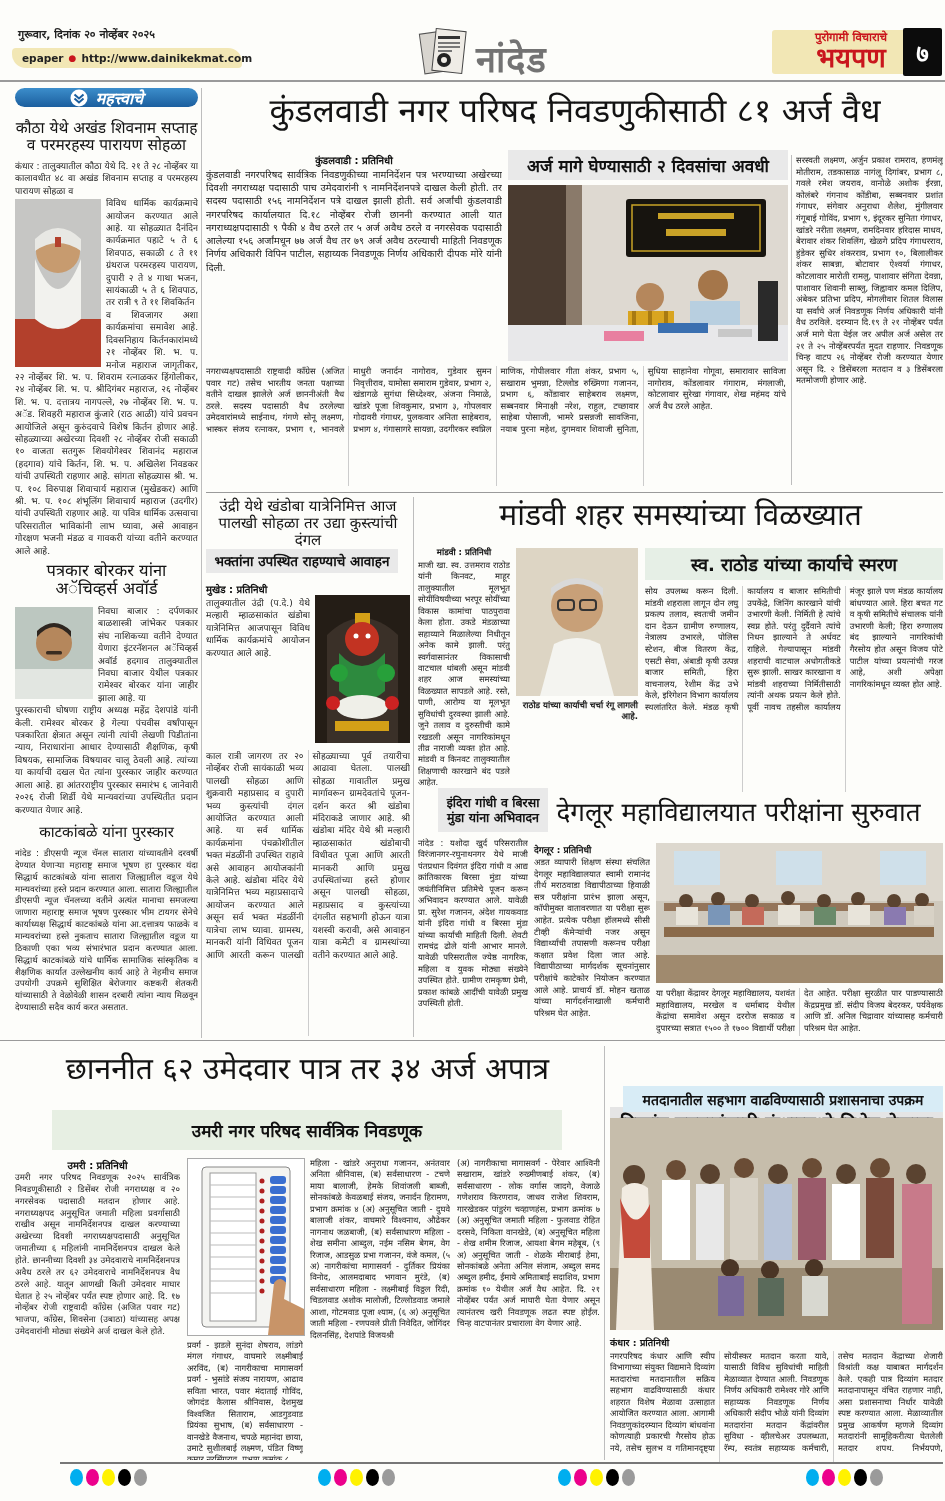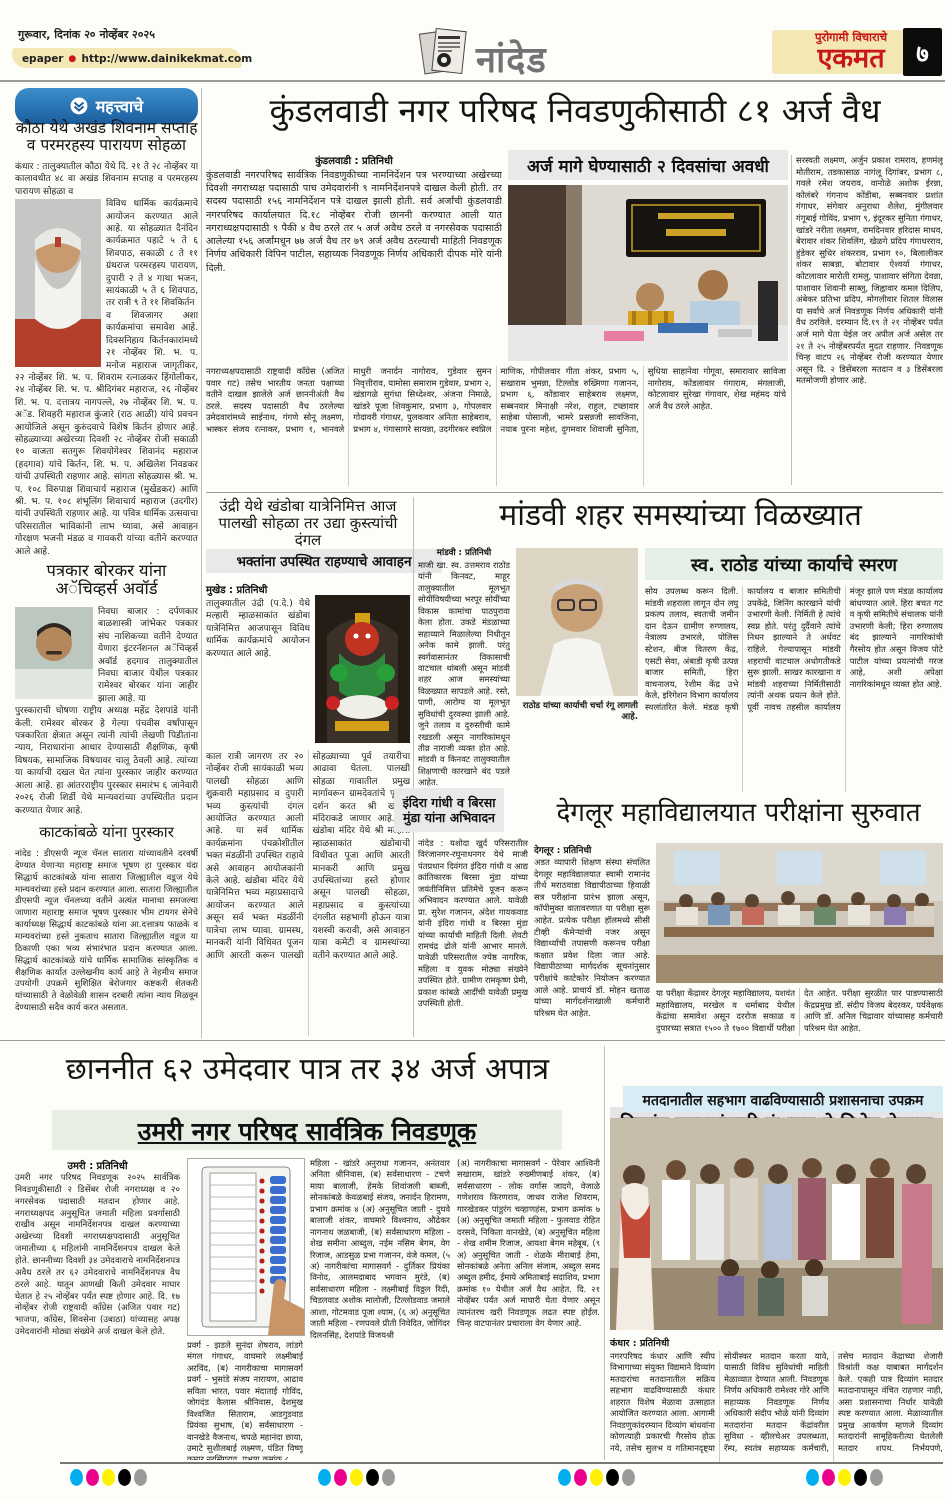--- a/index.html
+++ b/index.html
@@ -60,29 +60,29 @@
       <rect x="20" y="20" width="22" height="2" fill="#777"></rect>
         <rect x="20" y="24" width="14" height="2" fill="#777"></rect>
       <circle cx="26" cy="34" r="7" fill="#222"></circle>
         <circle cx="26" cy="34" r="3" fill="#efece6"></circle>
     </svg>
   </div>
   <div class="abs edition" style="left:476px;top:34px;">नांदेड</div>
 
   <div class="abs mast-right" style="left:772px;top:30px;width:118px;">
     <div class="tagline">पुरोगामी विचाराचे</div>
-    <div class="brand">एकमत</div>
+    <div class="brand">भयपण</div>
   </div>
   <div class="abs pagebox" style="left:903px;top:28px;width:39px;height:48px;">७</div>
 
   <div class="abs rule-h" style="left:0;top:80px;width:945px;height:2px;"></div>
 
   <div class="abs rule-v" style="left:201px;top:88px;height:950px;"></div>
 
-  <div class="abs banner" style="left:15px;top:88px;width:183px;height:36px;">
+  <div class="abs banner" style="left:15px;top:88px;width:183px;height:19px;font-style:italic;">
     <svg width="18" height="18" viewBox="0 0 18 18">
       <circle cx="9" cy="9" r="8.5" fill="#fff"></circle>
       <path d="M4.5 5.5 L9 9.5 L13.5 5.5" stroke="#1b5e9e" stroke-width="2" fill="none"></path>
       <path d="M4.5 9.5 L9 13.5 L13.5 9.5" stroke="#1b5e9e" stroke-width="2" fill="none"></path>
     </svg>
     <span>महत्त्वाचे</span>
   </div>
 
   <div class="abs hl side-hl" style="left:15px;top:120px;width:183px;">कौठा येथे अखंड शिवनाम सप्ताह व परमरहस्य पारायण सोहळा</div>
   <div class="abs body-txt" style="left:15px;top:160px;width:183px;height:398px;">
@@ -155,21 +155,21 @@
   </div>
 
   <div class="abs rule-v" style="left:791px;top:155px;height:330px;"></div>
   <div class="abs body-txt" style="left:796px;top:155px;width:147px;height:330px;font-size:8.4px;">सरस्वती लक्ष्मण, अर्जुन प्रकाश रामराव, हणमंलू मोतीराम, तडकासाळ नागंलू दिगांबर, प्रभाग ८, गवले रमेश जयराव, वानोळे अशोक ईरन्ना, कोलंबरे गंगनाथ कोंडीबा, सब्बनवार प्रशांत गंगाधर, संगेवार अनुराधा शैलेश, मुंगीलवार गंगूबाई गोविंद, प्रभाग ९, इंदूरकर सुनिता गंगाधर, खांडरे नरीता लक्ष्मण, रामदिनवार हरिदास माधव, बेरावार शंकर शिवलिंग, खेळगे प्रदिप गंगाधरराव, हुंडेकर सुधिर शंकरराव, प्रभाग १०, बिलालीकर शंकर साबन्ना, बोटावार ऐश्वर्या गंगाधर, कोटलावार मारोती रामलु, पाशावार संगिता देवन्ना, पाशावार शिवानी साब्लु, जिह्वावार कमल दिलिप, अंबेकर प्रतिभा प्रदिप, मोगलीवार शितल विलास या सर्वांचे अर्ज निवडणूक निर्णय अधिकारी यांनी वैध ठरविले. दरम्यान दि.१९ ते २१ नोव्हेंबर पर्यंत अर्ज मागे घेता येईल जर अपील अर्ज असेल तर २१ ते २५ नोव्हेंबरपर्यंत मुदत राहणार. निवडणूक चिन्ह वाटप २६ नोव्हेंबर रोजी करण्यात येणार असून दि. २ डिसेंबरला मतदान व ३ डिसेंबरला मतमोजणी होणार आहे.</div>
 
   <div class="abs body-txt cols4" style="left:206px;top:366px;width:580px;height:120px;font-size:8.4px;">नगराध्यक्षपदासाठी राष्ट्रवादी काँग्रेस (अजित पवार गट) तसेच भारतीय जनता पक्षाच्या वतीने दाखल झालेले अर्ज छाननीअंती वैध ठरले. सदस्य पदासाठी वैध ठरलेल्या उमेदवारांमध्ये साईनाथ, गंगणे सोनू लक्ष्मण, भास्कर संजय रत्नाकर, प्रभाग १, भानवले माधुरी जनार्दन नागोराव, गुडेवार सुमन निवृत्तीराव, यामोसा समाराम गुडेवार, प्रभाग २, खंडागळे सुगंधा सिध्देश्वर, अंजना निमाळे, खांडरे पूजा शिवकुमार, प्रभाग ३, गोपलवार गोदावरी गंगाधर, पुलकवार अनिता साहेबराव, प्रभाग ४, गंगासागरे सायन्ना, उदगीरकर स्वप्निल माणिक, गोपीलवार गीता शंकर, प्रभाग ५, सखाराम भुमन्ना, टिल्लोड रुख्मिणा गजानन, प्रभाग ६, कोंडावार साहेबराव लक्ष्मण, सब्बनवार मिनाक्षी नरेश, राहुल, टच्छावार साहेबा पोसाजी, भामरे प्रसन्नजी सावजिना, नयाब पुरना महेश, दुगमवार शिवाजी सुनिता, सुधिया साहानेवा गोगूवा, समारावार साविजा नागोराव, कोंडलावार गंगाराम, मंगलाजी, कोटलावार सुरेखा गंगावार, शेख महंमद यांचे अर्ज वैध ठरले आहेत.</div>
 
   <div class="abs rule-h" style="left:206px;top:492px;width:737px;height:1px;"></div>
 
   <div class="abs hl" style="left:206px;top:498px;width:204px;font-size:15px;text-align:center;">उंद्री येथे खंडोबा यात्रेनिमित्त आज पालखी सोहळा तर उद्या कुस्त्यांची दंगल</div>
-  <div class="abs subbox" style="left:206px;top:549px;width:236px;height:24px;font-size:13.5px;">भक्तांना उपस्थित राहण्याचे आवाहन</div>
+  <div class="abs subbox" style="left:206px;top:549px;width:192px;height:24px;font-size:13.5px;">भक्तांना उपस्थित राहण्याचे आवाहन</div>
   <div class="abs byline" style="left:206px;top:582px;width:110px;text-align:left;">मुखेड : प्रतिनिधी</div>
   <div class="abs body-txt" style="left:206px;top:597px;width:104px;height:148px;">तालुक्यातील उंद्री (प.दे.) येथे मल्हारी म्हाळसाकांत खंडोबा यात्रेनिमित्त आजपासून विविध धार्मिक कार्यक्रमांचे आयोजन करण्यात आले आहे.</div>
   <div class="abs photo" style="left:315px;top:595px;width:95px;height:148px;">
     <svg width="95" height="148" viewBox="0 0 95 148">
       <rect width="95" height="148" fill="#241d16"></rect>
       <path d="M12 148 L12 40 Q47 6 83 40 L83 148 Z" fill="#3a3028"></path>
       <rect x="40" y="18" width="15" height="12" fill="#d4a017"></rect>
       <circle cx="47" cy="44" r="17" fill="#c23322"></circle>
       <circle cx="41" cy="41" r="2.5" fill="#fff"></circle>
         <circle cx="53" cy="41" r="2.5" fill="#fff"></circle>
@@ -199,21 +199,21 @@
       <rect x="42" y="52" width="16" height="10" rx="3" fill="none" stroke="#333" stroke-width="2"></rect>
       <rect x="64" y="52" width="16" height="10" rx="3" fill="none" stroke="#333" stroke-width="2"></rect>
       <path d="M24 148 L38 96 Q61 84 84 96 L98 148 Z" fill="#f4f4f0"></path>
     </svg>
   </div>
   <div class="abs cap" style="left:516px;top:700px;width:122px;">राठोड यांच्या कार्याची चर्चा रंगू लागली आहे.</div>
 
   <div class="abs subbox" style="left:645px;top:548px;width:298px;height:32px;font-size:18px;background:#e6efe6;">स्व. राठोड यांच्या कार्याचे स्मरण</div>
   <div class="abs body-txt cols3" style="left:645px;top:586px;width:298px;height:206px;font-size:8.4px;">सोय उपलब्ध करून दिली. मांडवी शहराला लागून दोन लघु प्रकल्प तलाव, स्वतःची जमीन दान देऊन ग्रामीण रुग्णालय, नेत्रालय उभारले, पोलिस स्टेशन, बीज वितरण केंद्र, एसटी सेवा, अंबाडी कृषी उत्पन्न बाजार समिती, हिरा वाचनालय, रेशीम केंद्र उभे केले, इरिगेशन विभाग कार्यालय स्थलांतरित केले. मंडळ कृषी कार्यालय व बाजार समितीची उपकेंद्रे, जिनिंग कारखाने यांची उभारणी केली. निर्मिती हे त्यांचे स्वप्न होते. परंतु दुर्दैवाने त्यांचे निधन झाल्याने ते अर्धवट राहिले. गेल्यापासून मांडवी शहराची वाटचाल अधोगतीकडे सुरू झाली. साखर कारखाना व मांडवी शहराच्या निर्मितीसाठी त्यांनी अथक प्रयत्न केले होते. पूर्वी नावच तहसील कार्यालय मंजूर झाले पण मंडळ कार्यालय बांधण्यात आले. हिरा बचत गट व कृषी समितीचे संचालक यांनी उभारणी केली; हिरा रुग्णालय बंद झाल्याने नागरिकांची गैरसोय होत असून विजय पोटे पाटील यांच्या प्रयत्नांची गरज आहे, अशी अपेक्षा नागरिकांमधून व्यक्त होत आहे.</div>
 
-  <div class="abs subbox" style="left:394px;top:788px;width:110px;height:44px;font-size:12.5px;line-height:1.2;">इंदिरा गांधी व बिरसा मुंडा यांना अभिवादन</div>
+  <div class="abs subbox" style="left:438px;top:788px;width:110px;height:44px;font-size:12.5px;line-height:1.2;">इंदिरा गांधी व बिरसा मुंडा यांना अभिवादन</div>
   <div class="abs body-txt" style="left:418px;top:838px;width:110px;height:198px;font-size:8.3px;">नांदेड : यशोदा खुर्द परिसरातील विरंजानगर-रघुनाथनगर येथे माजी पंतप्रधान दिवंगत इंदिरा गांधी व आद्य क्रांतिकारक बिरसा मुंडा यांच्या जयंतीनिमित्त प्रतिमेचे पूजन करून अभिवादन करण्यात आले. यावेळी प्रा. सुरेश गजानन, अंदेश गायकवाड यांनी इंदिरा गांधी व बिरसा मुंडा यांच्या कार्याची माहिती दिली. शेवटी रामचंद्र ढोले यांनी आभार मानले. यावेळी परिसरातील ज्येष्ठ नागरिक, महिला व युवक मोठ्या संख्येने उपस्थित होते. ग्रामीण रामकृष्ण प्रेमी, प्रकाश कांबळे आदींची यावेळी प्रमुख उपस्थिती होती.</div>
 
   <div class="abs hl" style="left:534px;top:798px;width:409px;font-size:26px;text-align:center;white-space:nowrap;">देगलूर महाविद्यालयात परीक्षांना सुरुवात</div>
   <div class="abs byline" style="left:534px;top:843px;width:116px;text-align:left;font-size:9px;">देगलूर : प्रतिनिधी</div>
   <div class="abs body-txt" style="left:534px;top:857px;width:116px;height:178px;font-size:8.4px;">अडत व्यापारी शिक्षण संस्था संचलित देगलूर महाविद्यालयात स्वामी रामानंद तीर्थ मराठवाडा विद्यापीठाच्या हिवाळी सत्र परीक्षांना प्रारंभ झाला असून, कॉपीमुक्त वातावरणात या परीक्षा सुरू आहेत. प्रत्येक परीक्षा हॉलमध्ये सीसी टीव्ही कॅमेऱ्यांची नजर असून विद्यार्थ्यांची तपासणी करूनच परीक्षा कक्षात प्रवेश दिला जात आहे. विद्यापीठाच्या मार्गदर्शक सूचनांनुसार परीक्षांचे काटेकोर नियोजन करण्यात आले आहे. प्राचार्य डॉ. मोहन खताळ यांच्या मार्गदर्शनाखाली कर्मचारी परिश्रम घेत आहेत.</div>
 
   <div class="abs photo" style="left:656px;top:843px;width:287px;height:140px;">
     <svg width="287" height="140" viewBox="0 0 287 140">
       <rect width="287" height="140" fill="#cfc9bd"></rect>
       <rect width="287" height="58" fill="#ddd8ce"></rect>
@@ -246,21 +246,21 @@
           <rect x="258" y="63" width="20" height="19" fill="#d8d2c6"></rect>
       </g>
     </svg>
   </div>
   <div class="abs body-txt cols2" style="left:656px;top:988px;width:287px;height:48px;font-size:8.4px;">या परीक्षा केंद्रावर देगलूर महाविद्यालय, यशवंत महाविद्यालय, मरखेल व धर्माबाद येथील केंद्रांचा समावेश असून दररोज सकाळ व दुपारच्या सत्रात १५०० ते १७०० विद्यार्थी परीक्षा देत आहेत. परीक्षा सुरळीत पार पाडण्यासाठी केंद्रप्रमुख डॉ. संदीप विजय बेदरकर, पर्यवेक्षक आणि डॉ. अनिल चिद्रावार यांच्यासह कर्मचारी परिश्रम घेत आहेत.</div>
 
   <div class="abs rule-h" style="left:0;top:1040px;width:945px;height:1px;"></div>
   <div class="abs rule-v" style="left:604px;top:1046px;height:414px;"></div>
 
   <div class="abs hl" style="left:15px;top:1052px;width:585px;font-size:30px;text-align:center;white-space:nowrap;">छाननीत ६२ उमेदवार पात्र तर ३४ अर्ज अपात्र</div>
-  <div class="abs subbox" style="left:52px;top:1110px;width:510px;height:40px;font-size:25px;background:#e7efe3;text-decoration:underline;">उमरी नगर परिषद सार्वत्रिक निवडणूक</div>
+  <div class="abs subbox" style="left:52px;top:1110px;width:510px;height:40px;font-size:17px;background:#e7efe3;">उमरी नगर परिषद सार्वत्रिक निवडणूक</div>
 
   <div class="abs byline" style="left:15px;top:1158px;width:165px;">उमरी : प्रतिनिधी</div>
   <div class="abs body-txt" style="left:15px;top:1172px;width:165px;height:288px;font-size:8.6px;">उमरी नगर परिषद निवडणूक २०२५ सार्वत्रिक निवडणूकीसाठी २ डिसेंबर रोजी नगराध्यक्ष व २० नगरसेवक पदासाठी मतदान होणार आहे. नगराध्यक्षपद अनुसूचित जमाती महिला प्रवर्गासाठी राखीव असून नामनिर्देशनपत्र दाखल करण्याच्या अखेरच्या दिवशी नगराध्यक्षपदासाठी अनुसूचित जमातीच्या ६ महिलांनी नामनिर्देशनपत्र दाखल केले होते. छाननीच्या दिवशी ३४ उमेदवाराचे नामनिर्देशनपत्र अवैध ठरले तर ६२ उमेदवाराचे नामनिर्देशनपत्र वैध ठरले आहे. यातून आणखी किती उमेदवार माघार घेतात हे २५ नोव्हेंबर पर्यंत स्पष्ट होणार आहे. दि. १७ नोव्हेंबर रोजी राष्ट्रवादी काँग्रेस (अजित पवार गट) भाजपा, काँग्रेस, शिवसेना (उबाठा) यांच्यासह अपक्ष उमेदवारांनी मोठ्या संख्येने अर्ज दाखल केले होते.</div>
 
   <div class="abs photo" style="left:187px;top:1158px;width:116px;height:176px;background:#fff;border:1px solid #aaa;">
     <svg width="116" height="176" viewBox="0 0 116 176">
       <rect width="116" height="176" fill="#ffffff"></rect>
       <rect x="14" y="8" width="88" height="160" rx="4" fill="#f4f4f1" stroke="#888"></rect>
       <rect x="22" y="14" width="46" height="148" fill="#fff" stroke="#999"></rect>
       <g fill="#b02020">

